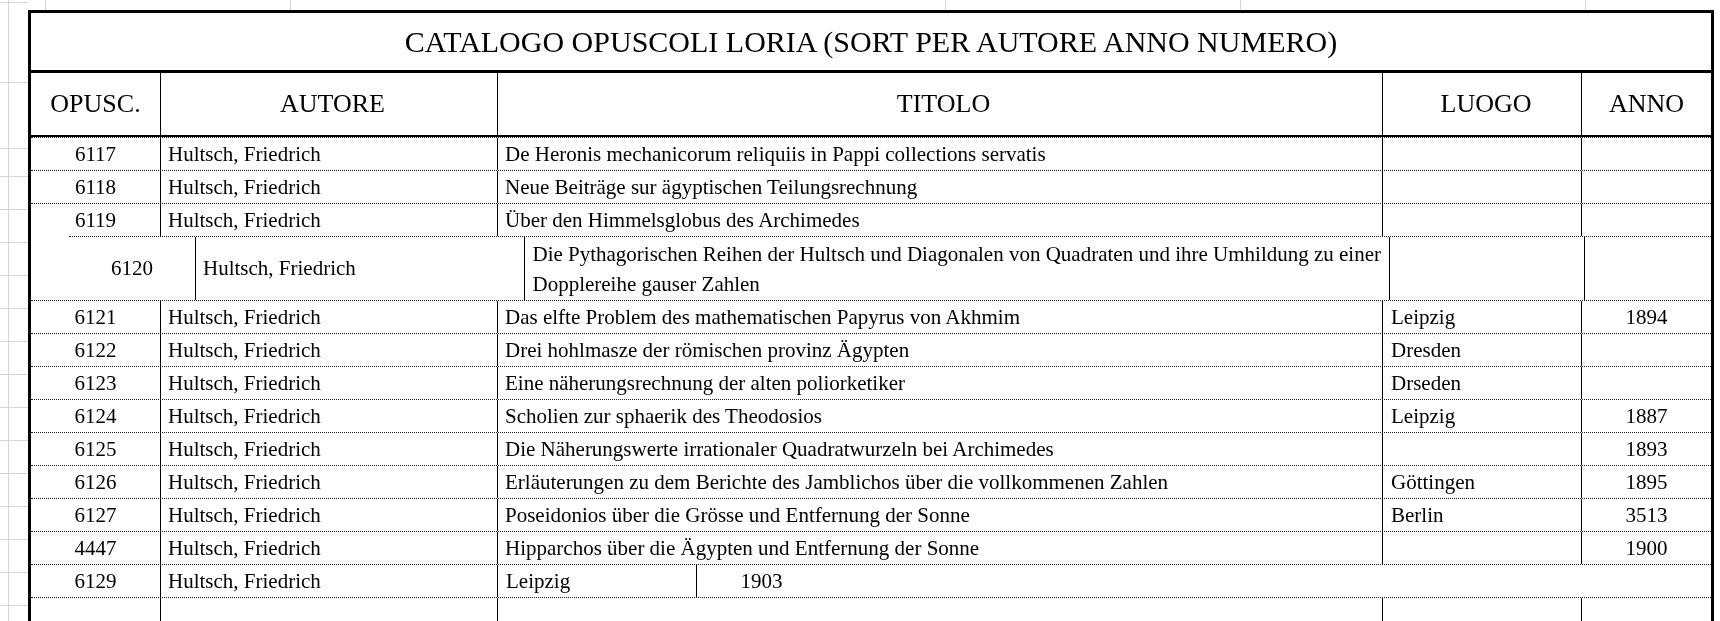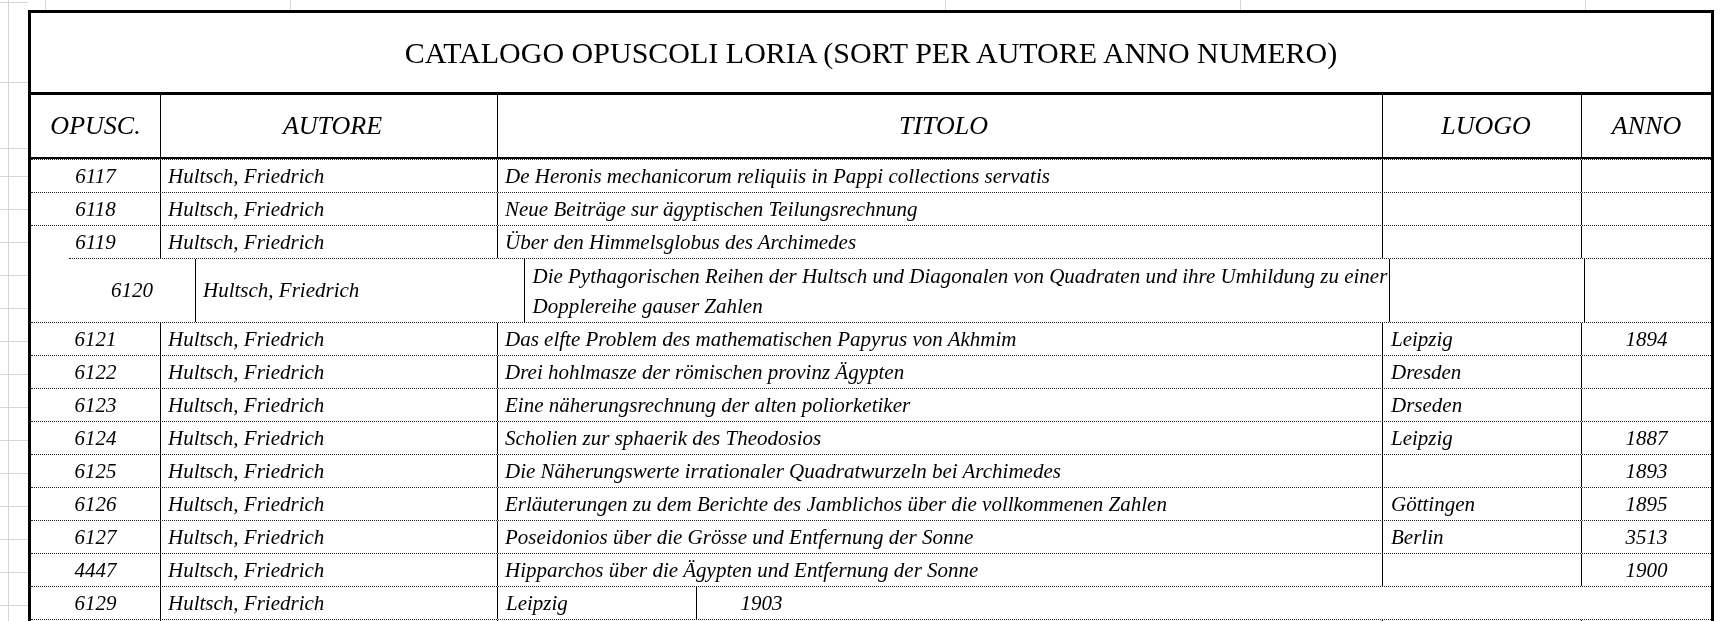--- a/index.html
+++ b/index.html
@@ -13,32 +13,32 @@
   .gridline{position:absolute;background:var(--grid,#d3d7da);}
   .gl-v{width:1px;}
   .gl-h{height:1px;}
 
   
   .sheet-table{
     position:absolute;left:28px;top:10px;width:1686px;height:660px;
     border:3px solid var(--line,#000);box-sizing:border-box;background:#fff;
   }
   .title-row{
-    height:82px;border-bottom:3px solid var(--line,#000);box-sizing:border-box;
+    height:60px;border-bottom:3px solid var(--line,#000);box-sizing:border-box;
     display:flex;align-items:center;justify-content:center;
     font-size:30px;white-space:nowrap;
   }
   .header-row{
     height:64px;border-bottom:2px solid var(--line,#000);box-sizing:border-box;
     display:flex;font-size:26px;
   }
-  .header-row .cell{display:flex;align-items:center;justify-content:center;font-style:italic;}
+  .header-row .cell{display:flex;align-items:center;justify-content:center;}
   .row{
     display:flex;height:33px;box-sizing:border-box;
-    border-top:1px dotted #222;font-size:21px;font-style:italic;
+    border-top:1px dotted #222;font-size:21px;
   }
   .row.tall{height:64px;margin-left:38px;}
   .row.partial{height:40px;}
   .cell{
     box-sizing:border-box;height:100%;
     border-right:1px solid var(--line,#000);
     display:flex;align-items:center;
     white-space:nowrap;overflow:hidden;
   }
   .cell:last-child{border-right:none;}

